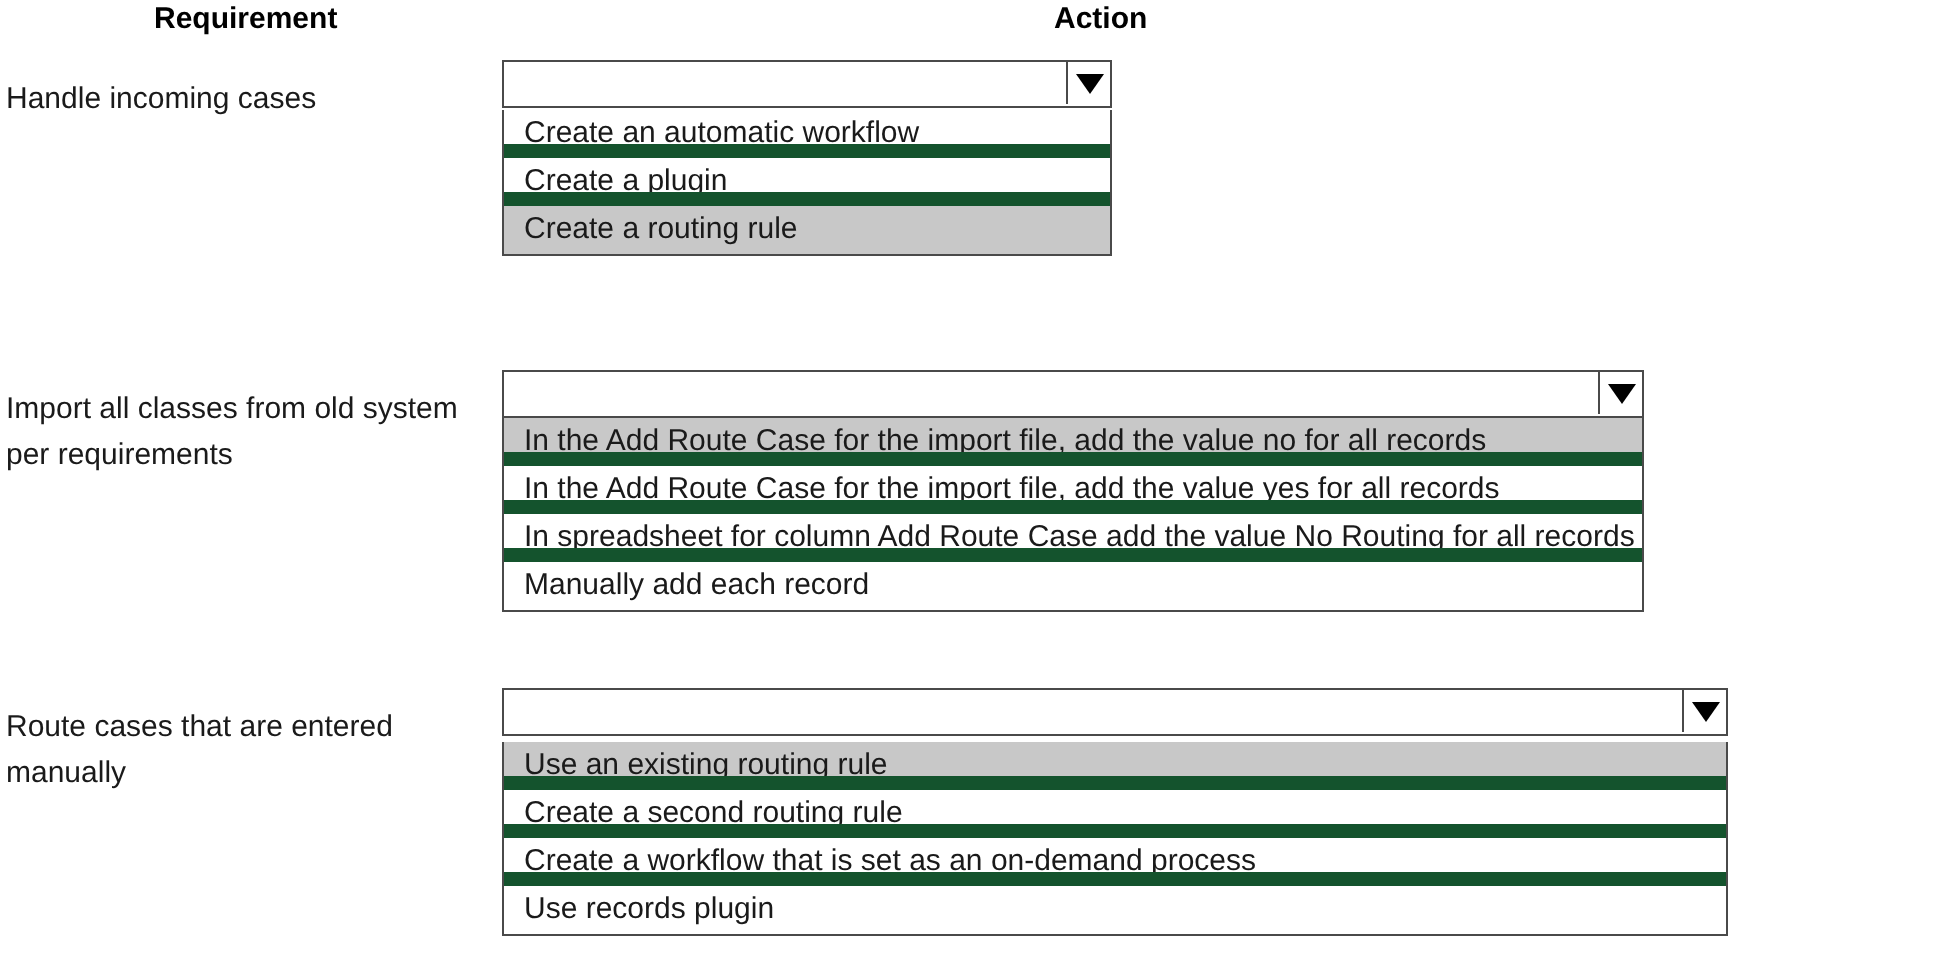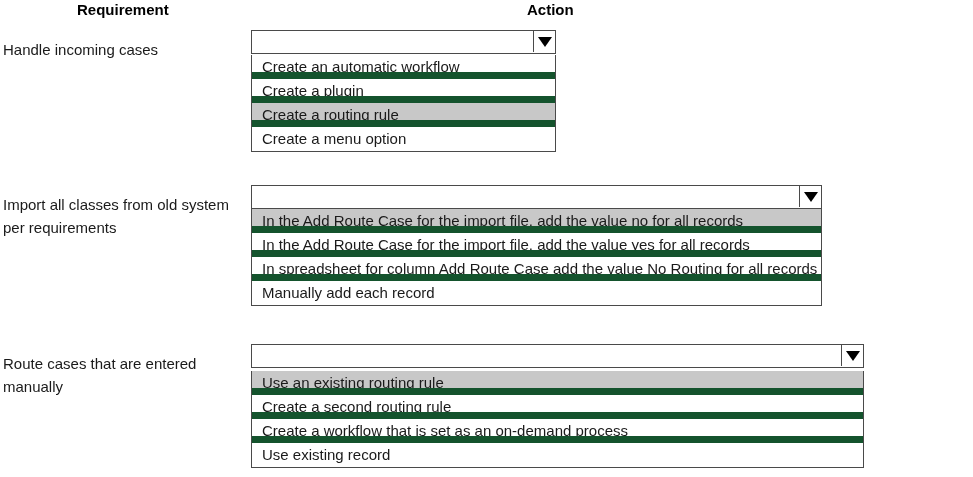--- a/index.html
+++ b/index.html
@@ -139,21 +139,20 @@
     <div class="combo-closed">
       <span></span>
       <div class="combo-arrow-btn">
         <span class="arrow-glyph"></span>
       </div>
     </div>
     <div class="combo-list">
       <div class="combo-option">Create an automatic workflow</div>
       <div class="combo-option">Create a plugin</div>
       <div class="combo-option selected">Create a routing rule</div>
-      <div class="combo-option">Create a menu option</div>
     </div>
   </div>
 </div>
 
 <div class="row row-2">
   <div class="req-label">Import all classes from old system per requirements</div>
 
   <div class="combo combo-2">
     <div class="combo-closed">
       <span></span>
@@ -177,16 +176,16 @@
     <div class="combo-closed">
       <span></span>
       <div class="combo-arrow-btn">
         <span class="arrow-glyph"></span>
       </div>
     </div>
     <div class="combo-list">
       <div class="combo-option selected">Use an existing routing rule</div>
       <div class="combo-option">Create a second routing rule</div>
       <div class="combo-option">Create a workflow that is set as an on-demand process</div>
-      <div class="combo-option">Use existing record</div>
+      <div class="combo-option">Use records plugin</div>
     </div>
   </div>
 </div>
 
 </body></html>

